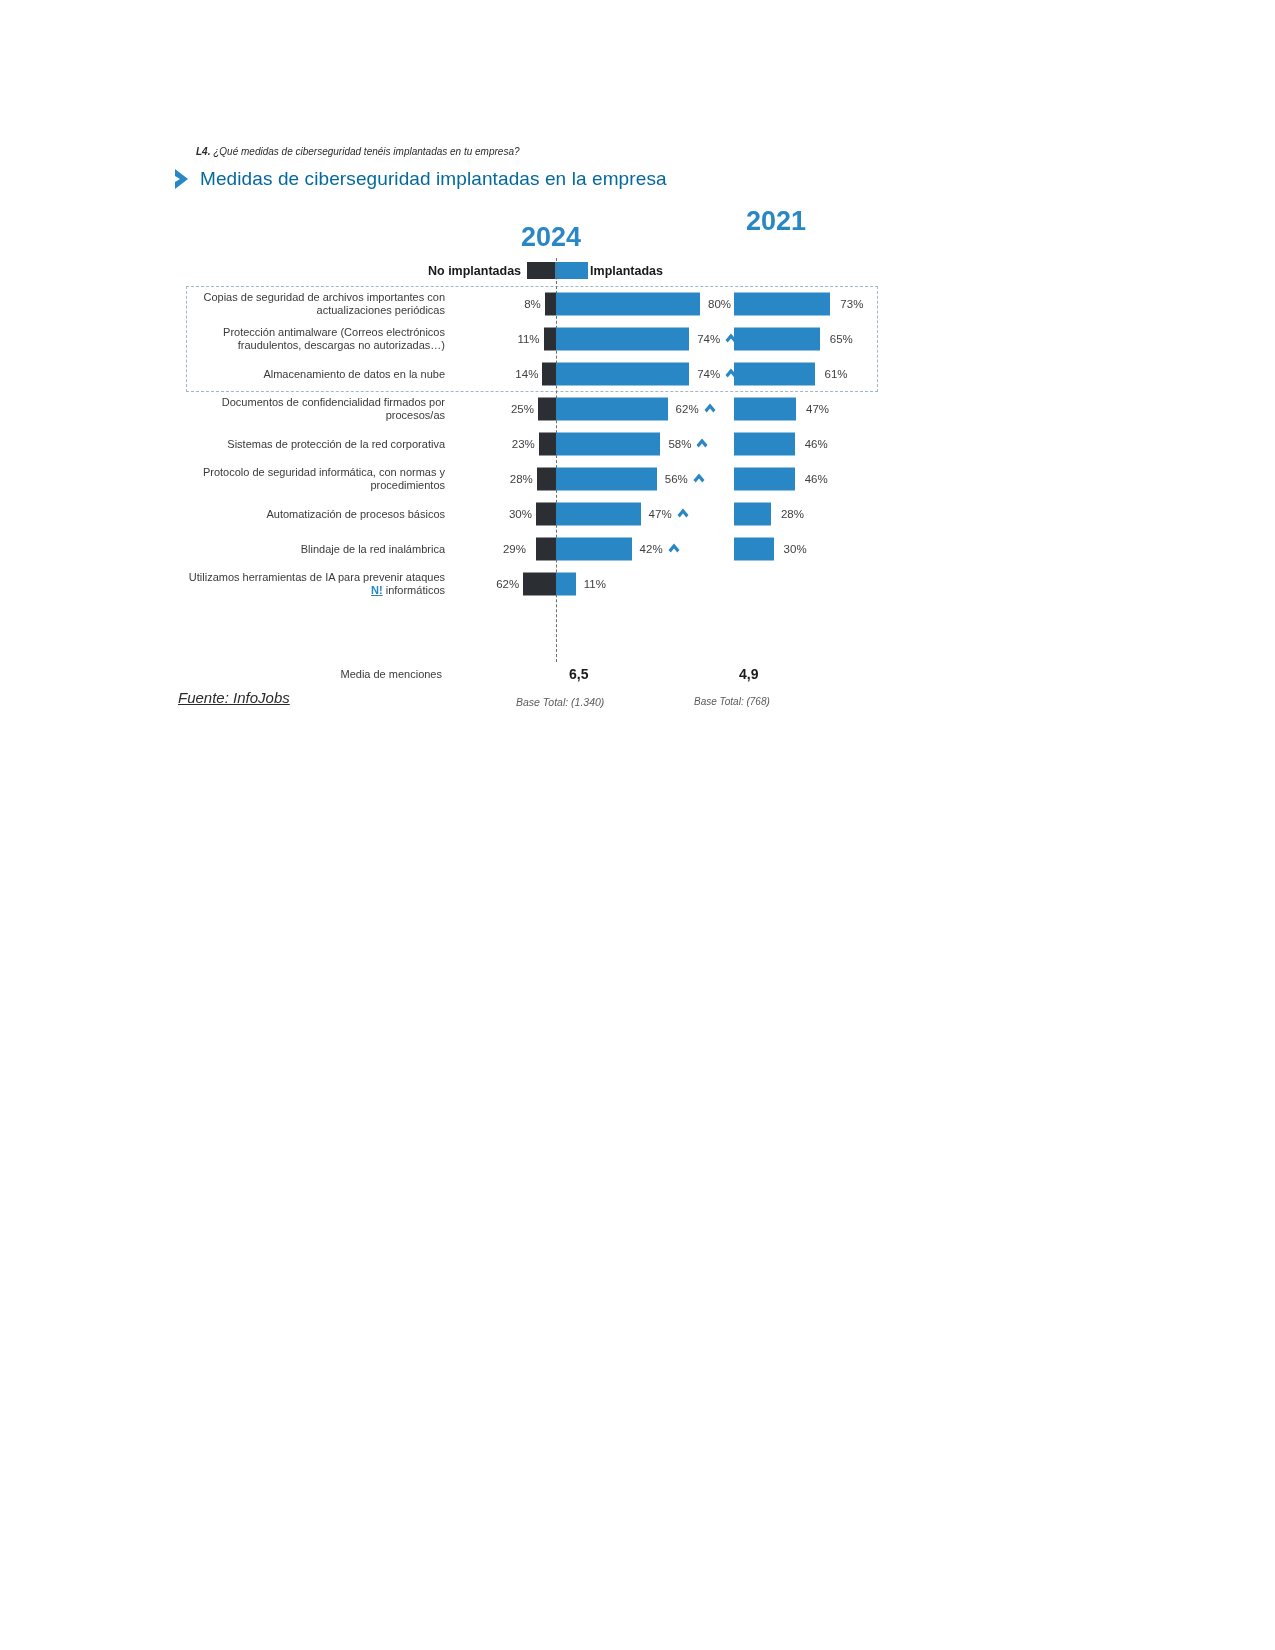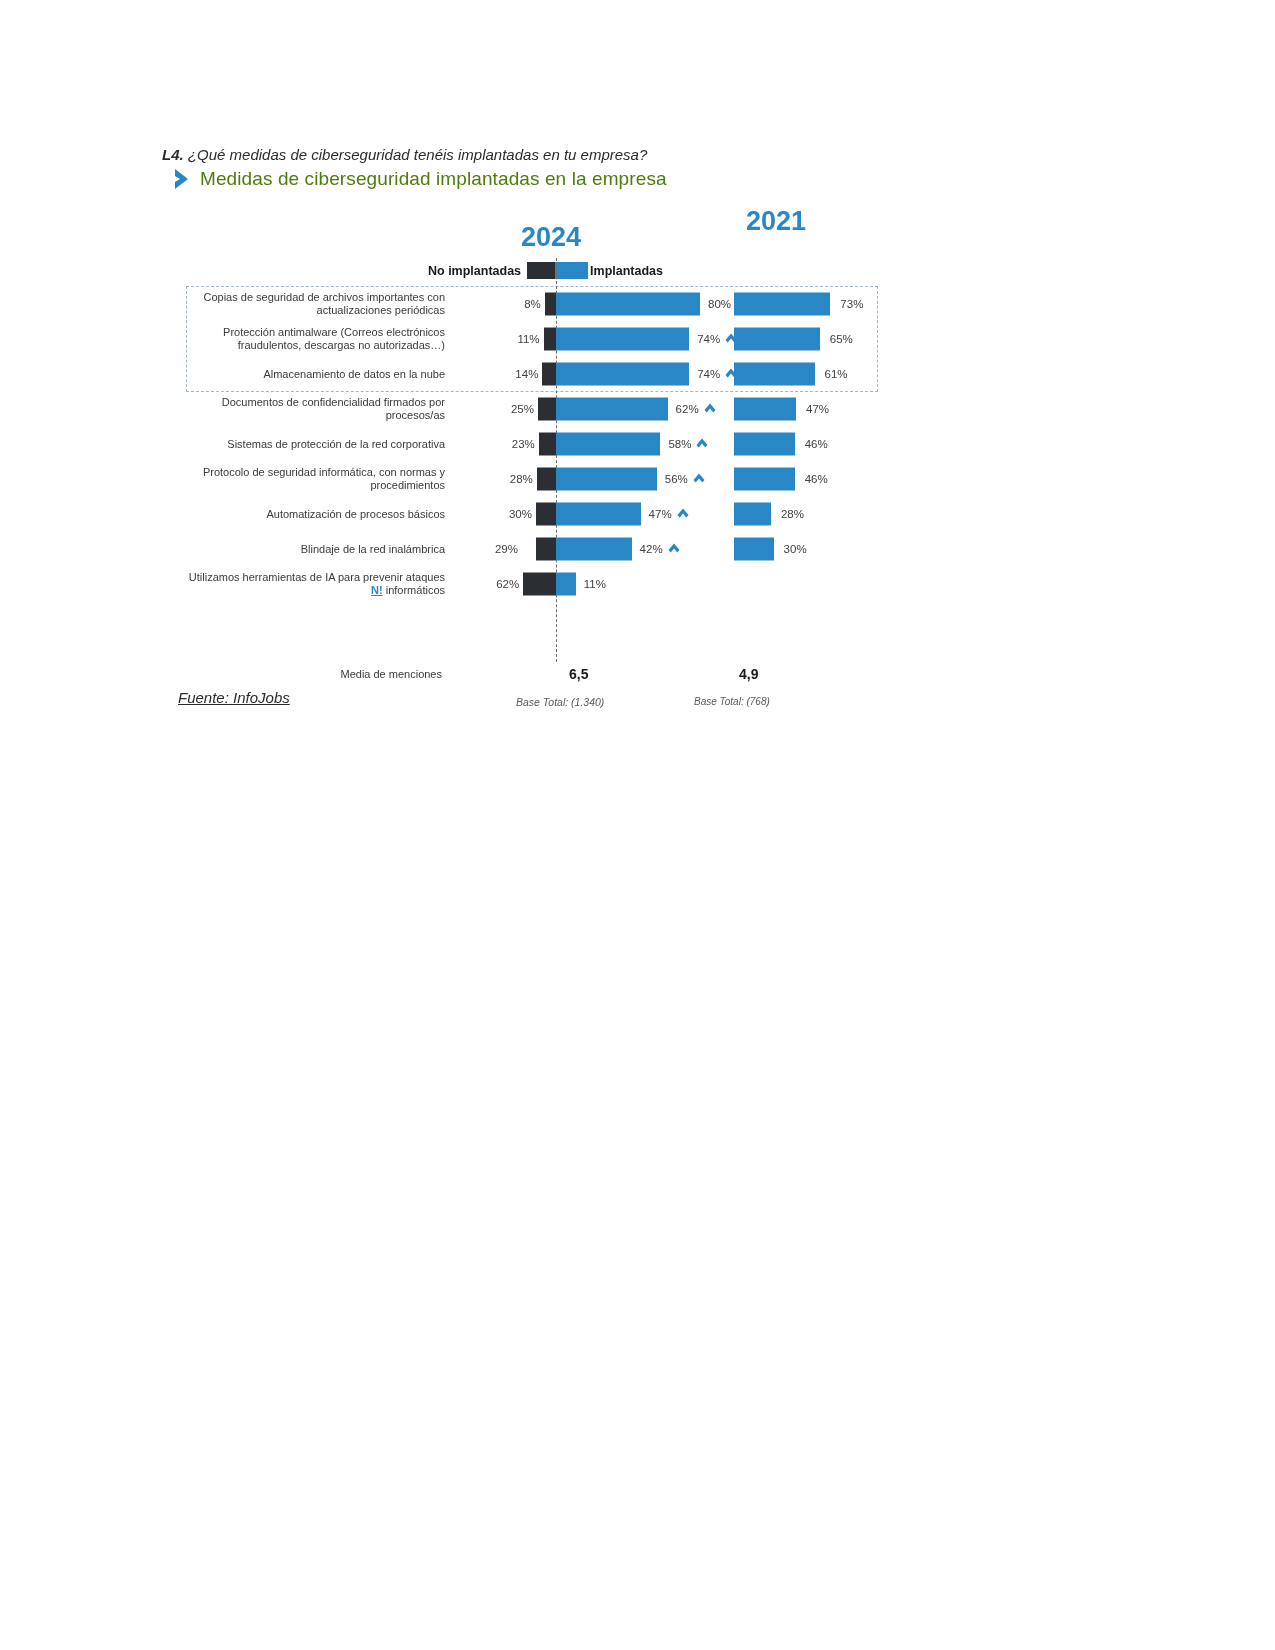--- a/index.html
+++ b/index.html
@@ -6,34 +6,34 @@
   body{
     width:1275px;height:1650px;position:relative;
     font-family:"Liberation Sans","DejaVu Sans",sans-serif;
     color:#404040;
     -webkit-font-smoothing:antialiased;
   }
   .page{position:absolute;left:0;top:0;width:1275px;height:1650px;overflow:hidden;}
 
   
   .question{
-    position:absolute;left:162px;top:146px;
-    font-size:15px;font-style:italic;color:#2b2b2b;white-space:nowrap;
+    position:absolute;left:196px;top:146px;
+    font-size:10px;font-style:italic;color:#2b2b2b;white-space:nowrap;
   }
   .question .q-code{font-weight:700;font-style:italic;}
   .subtitle-row{
     position:absolute;left:174px;top:168px;display:flex;align-items:center;gap:8px;
   }
   .chev{
     width:0;height:0;position:relative;display:inline-block;
     width:18px;height:22px;
   }
   .chev svg{display:block;}
   .subtitle{
-    font-size:19px;color:#4d7c0f;letter-spacing:.1px;white-space:nowrap;
+    font-size:19px;color:#0369a1;letter-spacing:.1px;white-space:nowrap;
   }
 
   
   .year{
     position:absolute;font-size:27px;font-weight:700;color:#2a87c5;
   }
   .year-2024{left:521px;top:222px;}
   .year-2021{left:746px;top:206px;}
 
   
@@ -238,21 +238,21 @@
                 <path d="M6 0.5 L11.5 7 L9.3 9.4 L6 5.6 L2.7 9.4 L0.5 7 Z" fill="#2a87c5"></path>
               </svg></span></div>
           <div class="bar-2021" style="width: 36.96px;"></div>
           <div class="val-2021" style="left: 594.96px;">28%</div>
         </div>
         <div class="row">
           <div class="label">
             <div>Blindaje de la red inalámbrica</div>
           </div>
           <div class="bar-dark" style="width: 19.6px; left: 350.4px; right: auto;"></div>
-          <div class="val-left" style="left: 292px; text-align: right;">29%</div>
+          <div class="val-left" style="left: 300px; text-align: right;">29%</div>
           <div class="bar-blue" style="width: 75.6px;"></div>
           <div class="val-right" style="left: 453.6px;">42%<span class="uparrow"><svg width="12" height="11" viewBox="0 0 12 11">
                 <path d="M6 0.5 L11.5 7 L9.3 9.4 L6 5.6 L2.7 9.4 L0.5 7 Z" fill="#2a87c5"></path>
               </svg></span></div>
           <div class="bar-2021" style="width: 39.6px;"></div>
           <div class="val-2021" style="left: 597.6px;">30%</div>
         </div>
         <div class="row">
           <div class="label">
             <div>Utilizamos herramientas de IA para prevenir ataques</div>

